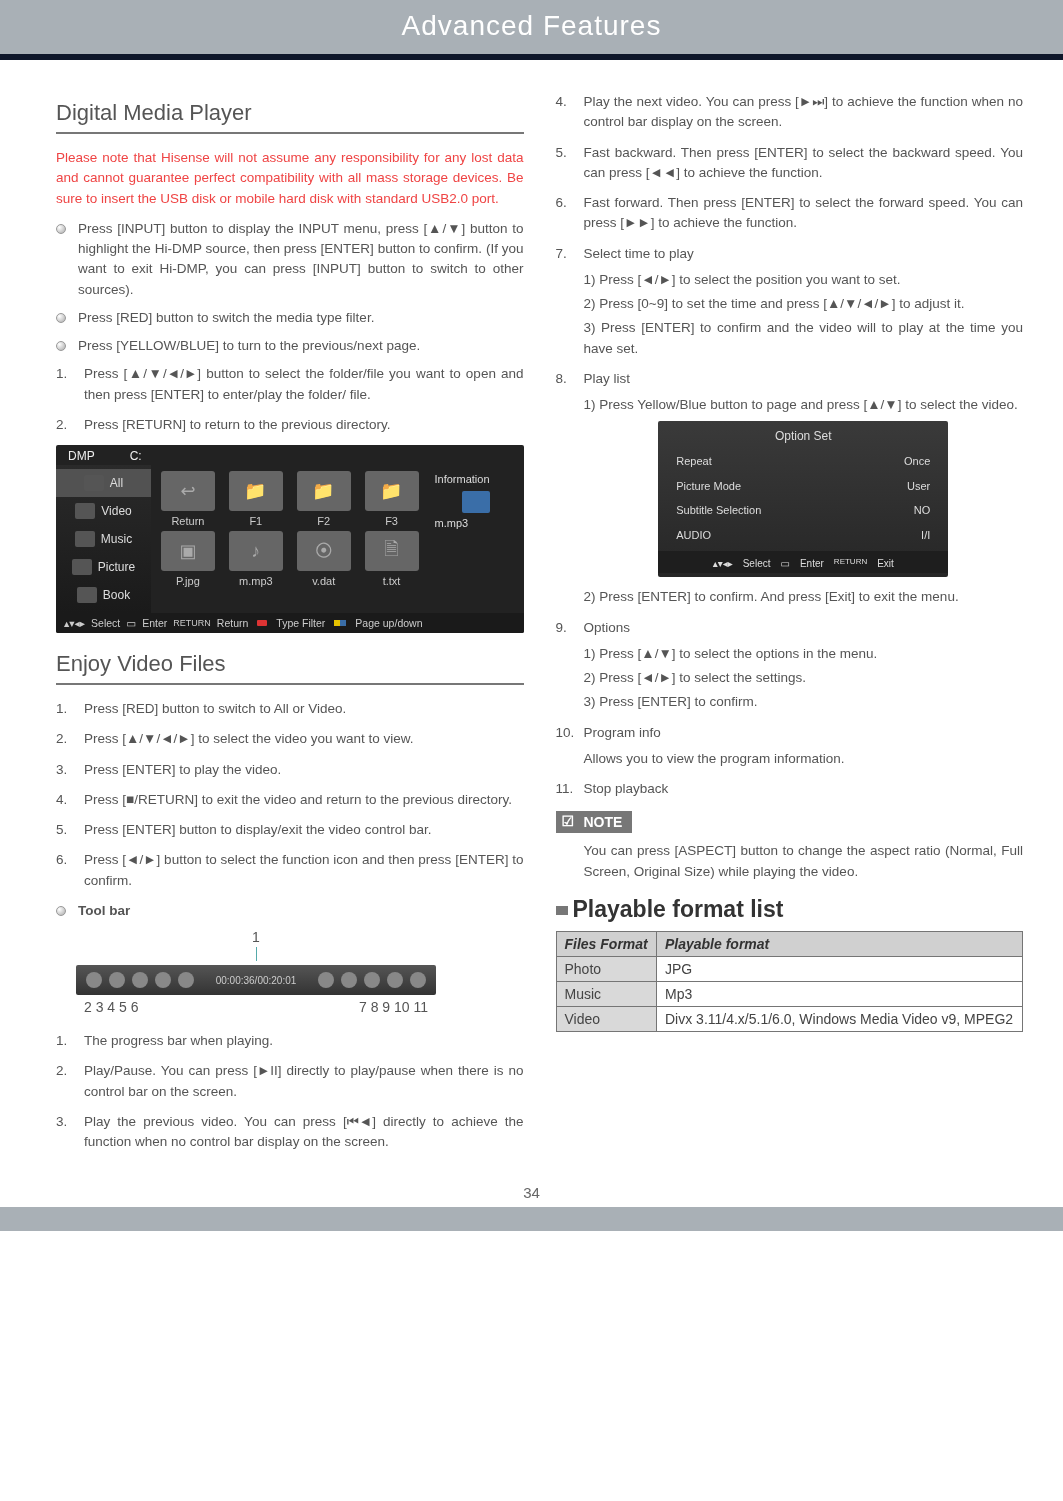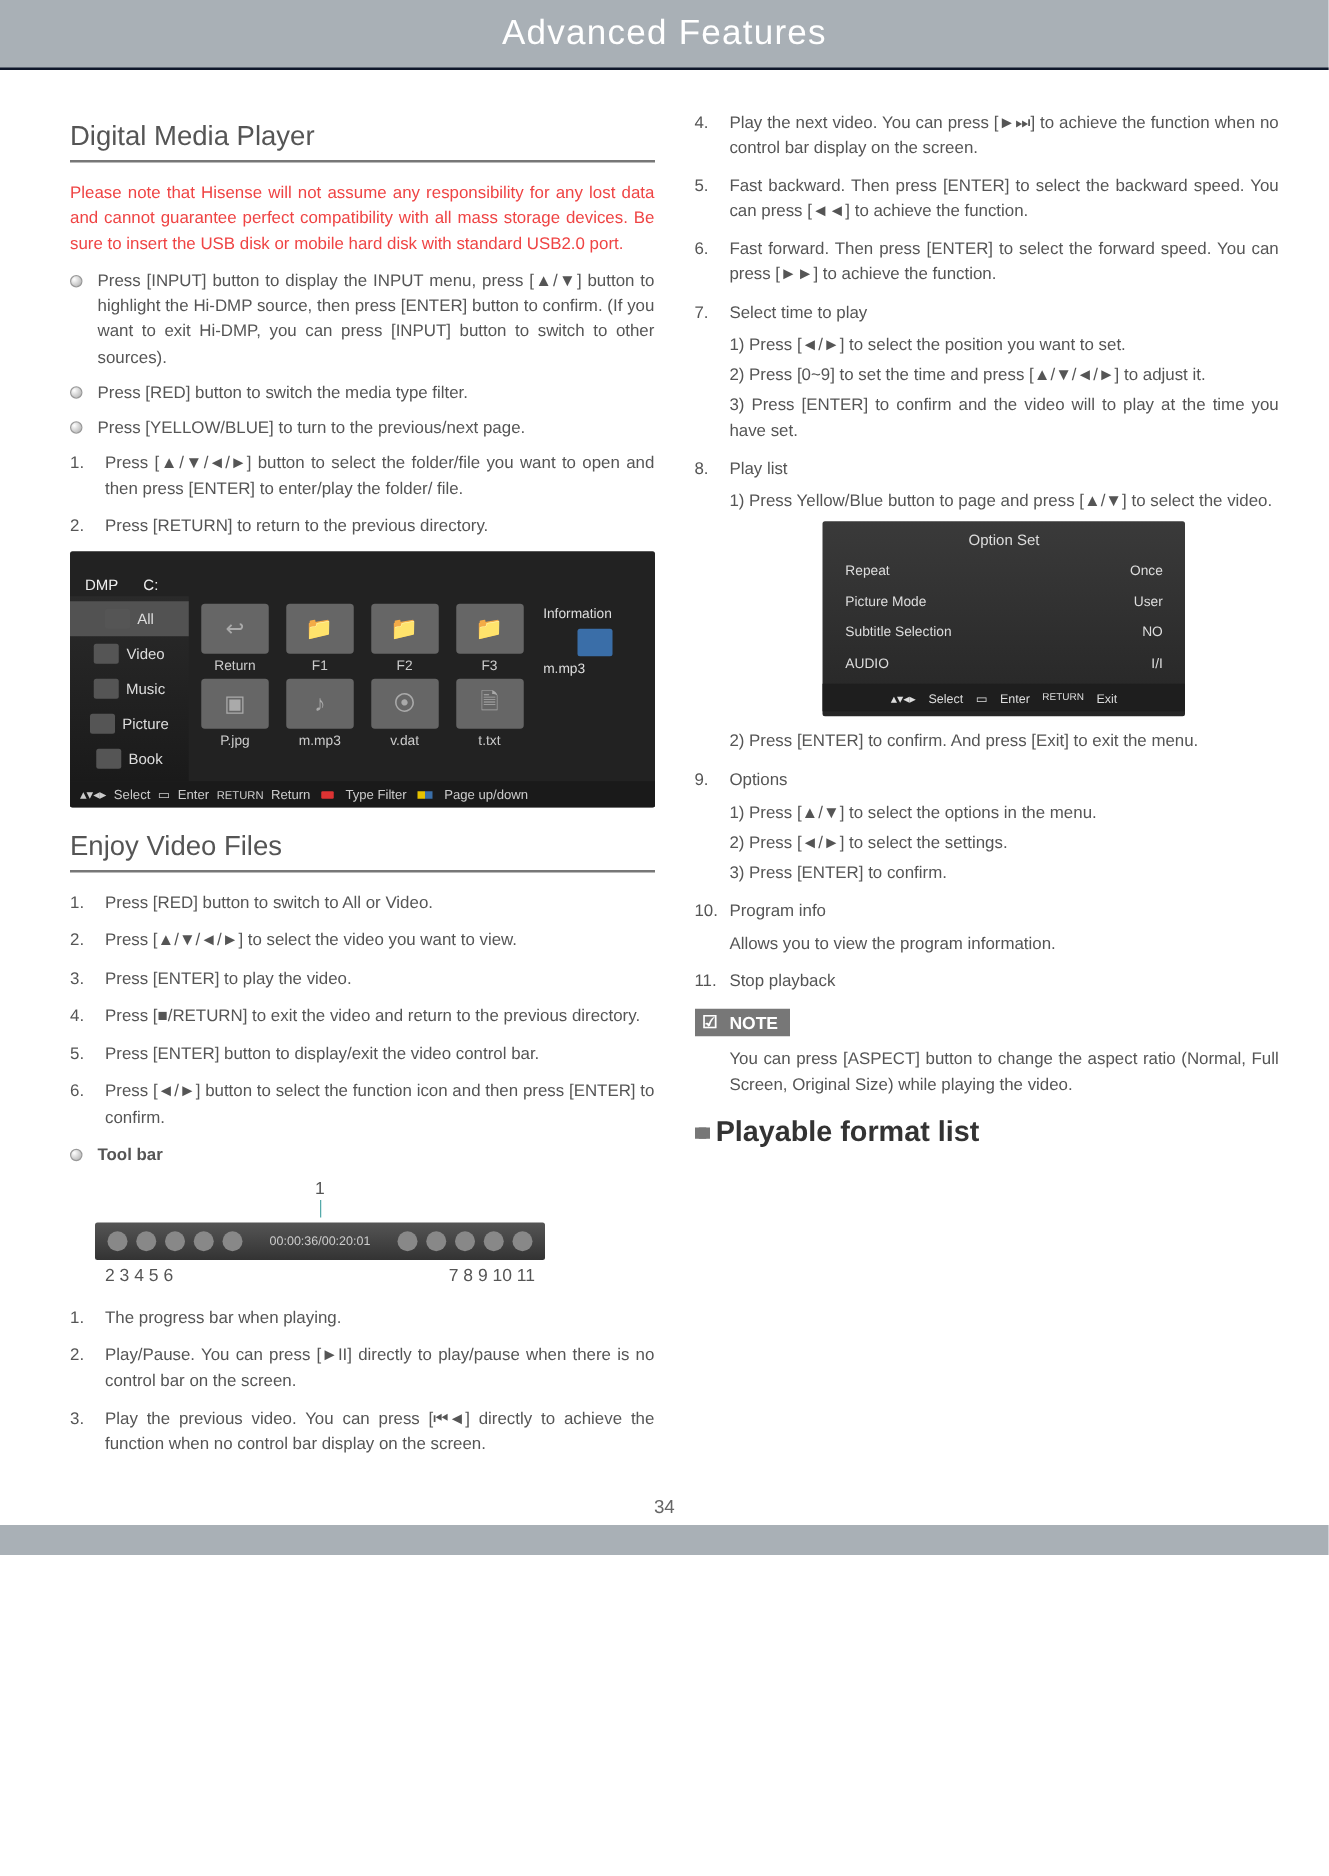--- a/index.html
+++ b/index.html
@@ -1,18 +1,18 @@
 <!DOCTYPE html>
 <html><head>
 <meta charset="utf-8">
 <style>
   * { box-sizing: border-box; margin: 0; padding: 0; }
   body { font-family: Arial, Helvetica, sans-serif; color: #444; background: #fff; font-size: 13.5px; }
   .page { width: 1063px; margin: 0 auto; position: relative; padding-bottom: 40px;}
-  .top-band { background: #a9b0b6; border-bottom: 2px solid #0f172a; text-align: center; color: #fff; font-size: 28px; letter-spacing: 1px; padding: 10px 0 12px; font-weight: 400;}
+  .top-band { background: #a9b0b6; border-bottom: 6px solid #0f172a; text-align: center; color: #fff; font-size: 28px; letter-spacing: 1px; padding: 10px 0 12px; font-weight: 400;}
   .content { display: flex; gap: 32px; padding: 32px 40px 0 56px;}
   .col { flex: 1; min-width: 0; }
   h2.sec { font-size: 22px; color: #555; font-weight: 500; margin: 8px 0 4px; }
   .rule { height: 2px; background: #777; margin: 6px 0 14px; }
   p.body { line-height: 1.5; color: #ef4444; margin-bottom: 10px; text-align: justify;}
   .bullet-list { list-style: none; padding-left: 0;}
   .bullet-list > li { position: relative; padding-left: 22px; margin-bottom: 8px; line-height: 1.5; color:#555; text-align: justify;}
   .bullet-list > li::before { content:""; position:absolute; left:0; top:5px; width:8px; height:8px; border:1px solid #999; border-radius:50%; background: radial-gradient(circle at 30% 30%, #fff, #aaa);}
   ol.num-list { list-style: none; counter-reset: step; padding-left:0;}
   ol.num-list > li { position:relative; padding-left: 28px; margin-bottom: 10px; line-height:1.5; color:#555; text-align: justify;}
@@ -24,21 +24,21 @@
   .note-tag::before { content:"☑"; position:absolute; left:6px; top:2px; font-size:14px;}
   .note-text { margin: 8px 0 0 28px; line-height:1.5; color:#555; text-align: justify;}
   .sub-heading { font-weight:bold; font-size:23px; color:#333; margin: 14px 0 8px 0;}
   .sub-heading::before { content:""; display:inline-block; width:9px; height:9px; background:#777; margin-right:8px; vertical-align: middle; box-shadow: 3px 0 0 #777;}
   table.fmt { width:100%; border-collapse: collapse; margin-top:6px;}
   table.fmt th, table.fmt td { border:1px solid #757575; padding:4px 8px; font-size:14px; text-align:left;}
   table.fmt th { background:#d0d0d0; font-style:italic; font-weight:bold; color:#333;}
   table.fmt td.label { background:#d9d9d9;}
   
   .dmp-panel { background:#222; color:#eee; font-size:12px; margin: 6px 0 18px; padding:0; border-radius:2px; overflow:hidden;}
-  .dmp-top { display:flex; gap:20px; padding:20px 12px 2px; align-items:center;}
+  .dmp-top { display:flex; gap:35px; padding:4px 12px 2px; align-items:center;}
   .dmp-body { display:flex; }
   .dmp-side { width:95px; background:linear-gradient(#2a2a2a,#1a1a1a); padding:4px 0;}
   .dmp-side-item { display:flex; align-items:center; gap:6px; padding:6px 10px; color:#ddd; font-size:12px;justify-content:center;}
   .dmp-side-item.sel { background:#525252;}
   .dmp-side-item .ico { width:20px; height:16px; background:#555; border-radius:2px; display:inline-block;}
   .dmp-grid { flex:1; padding:6px 8px; display:grid; grid-template-columns: repeat(4, 1fr); gap:4px 10px; align-content:start;}
   .dmp-cell { text-align:center; font-size:11px; color:#ccc;}
   .dmp-thumb { width:54px; height:40px; background:#666; margin:0 auto 4px; border-radius:3px; display:flex; align-items:center; justify-content:center; font-size:18px; color:#aaa;}
   .dmp-info { width:95px; padding:8px 6px; font-size:11px; color:#ddd;}
   .dmp-info .blue { width:28px; height:22px; background:#3a6ea8; margin:6px auto 4px; border-radius:2px;}
@@ -285,18 +285,38 @@
         </li>
         <li>Stop playback</li>
       </ol>
 
       <div class="note-block">
         <span class="note-tag">NOTE</span>
         <div class="note-text">You can press [ASPECT] button to change the aspect ratio (Normal, Full Screen, Original Size) while playing the video.</div>
       </div>
 
       <div class="sub-heading">Playable format list</div>
+      <table class="fmt">
+        <tbody>
+            <tr>
+          <th>Files Format</th>
+          <th>Playable format</th>
+        </tr>
+        <tr>
+              <td class="label">Photo</td>
+              <td>JPG</td>
+            </tr>
+        <tr>
+              <td class="label">Music</td>
+              <td>Mp3</td>
+            </tr>
+        <tr>
+              <td class="label">Video</td>
+              <td>Divx 3.11/4.x/5.1/6.0, Windows Media Video v9, MPEG2</td>
+            </tr>
+      </tbody>
+        </table>
     </div>
   </div>
 
   <div class="page-num">34</div>
   <div class="footer-band"></div>
 </div>
 
 </body></html>

